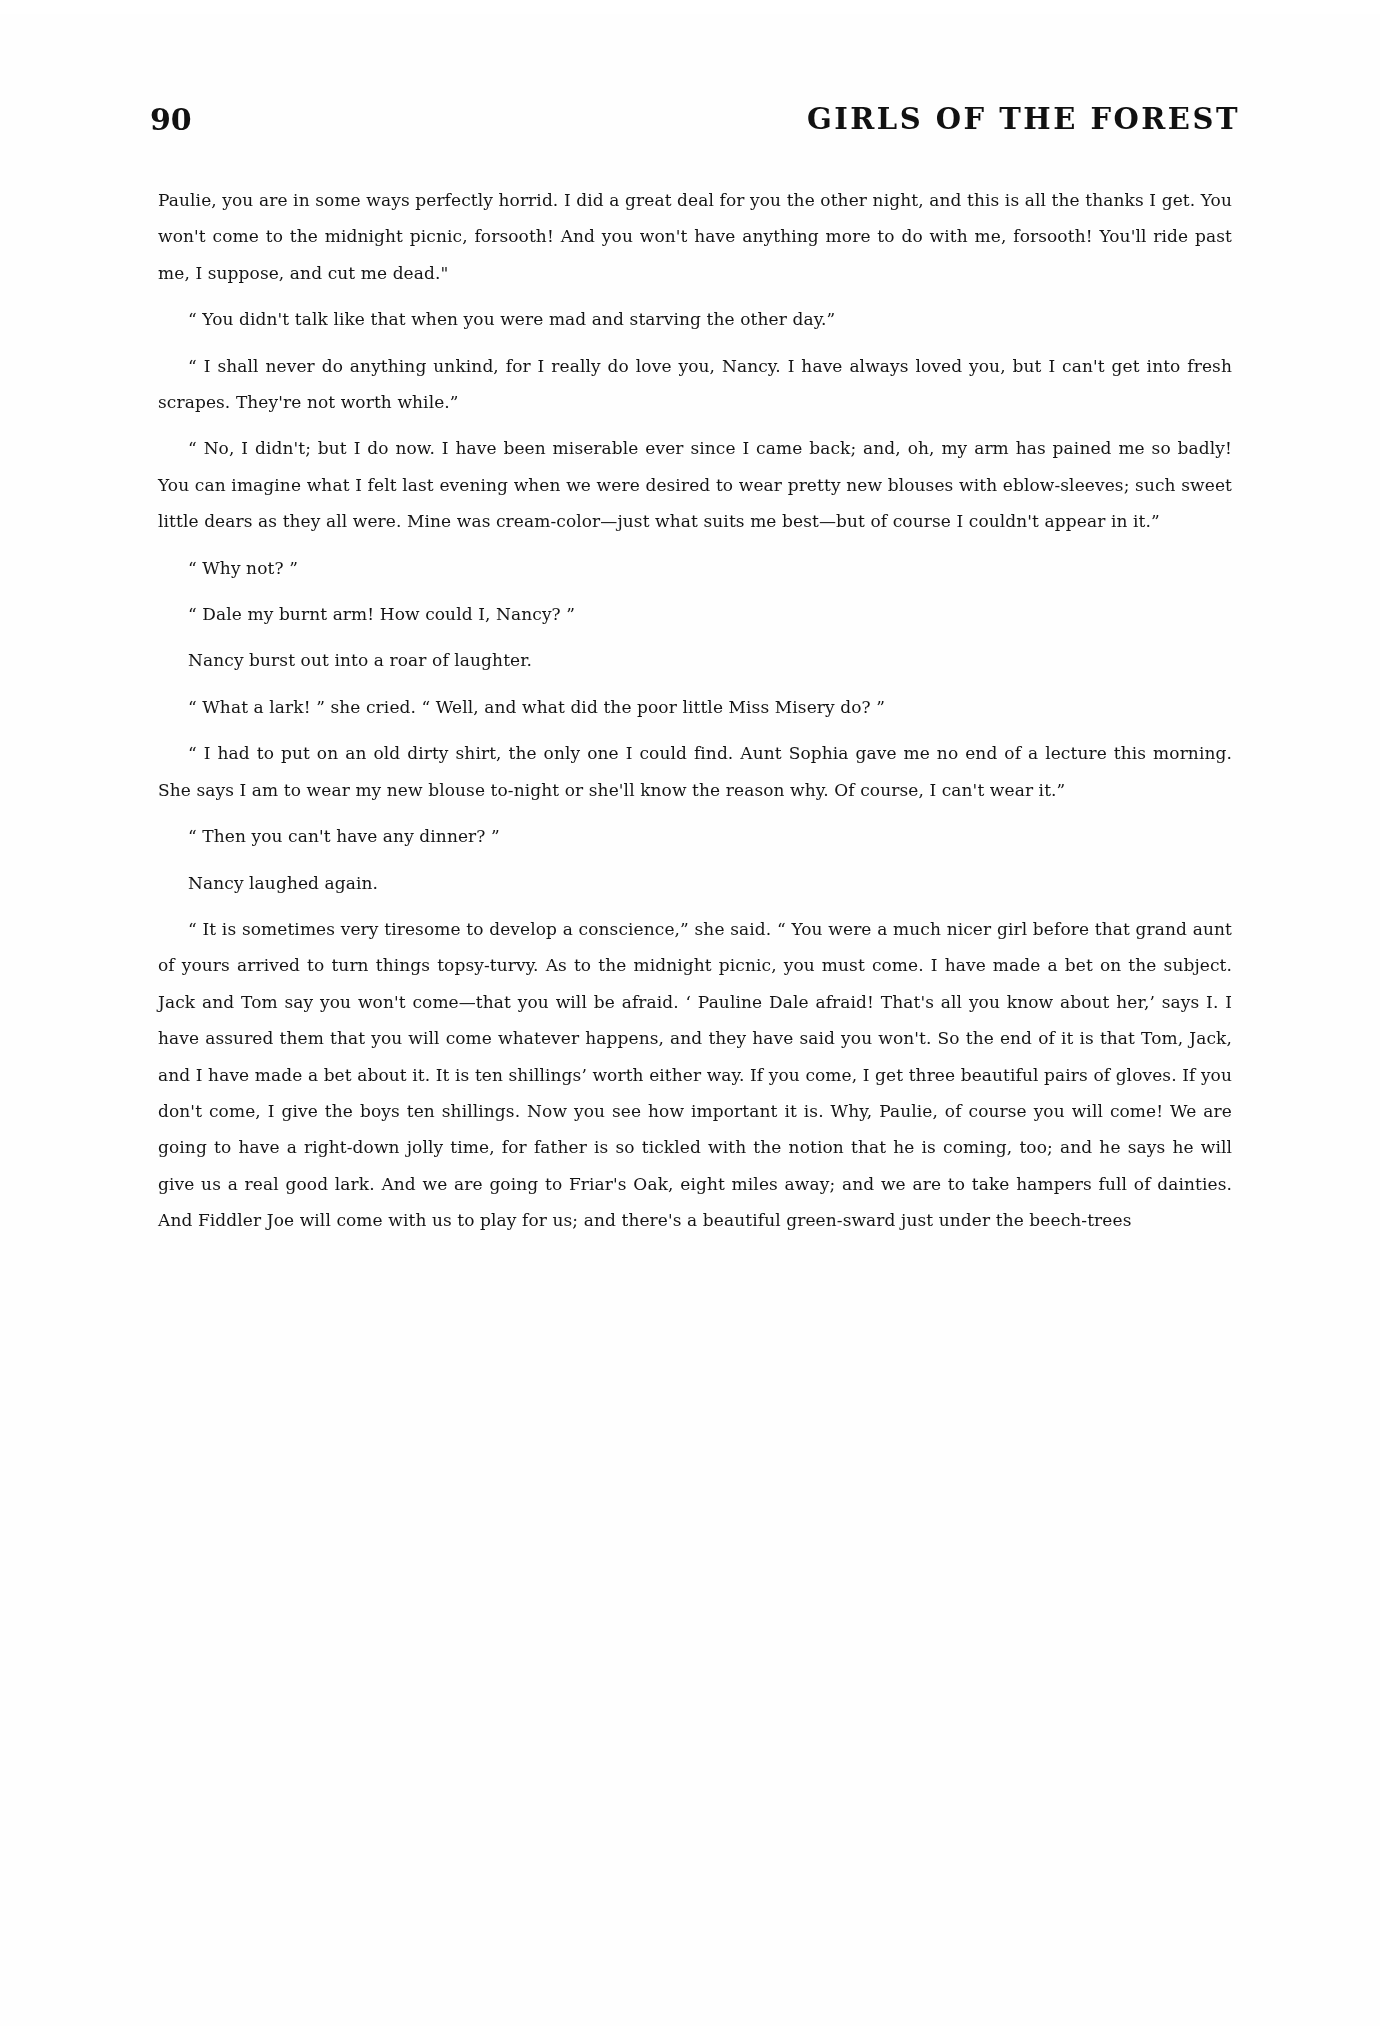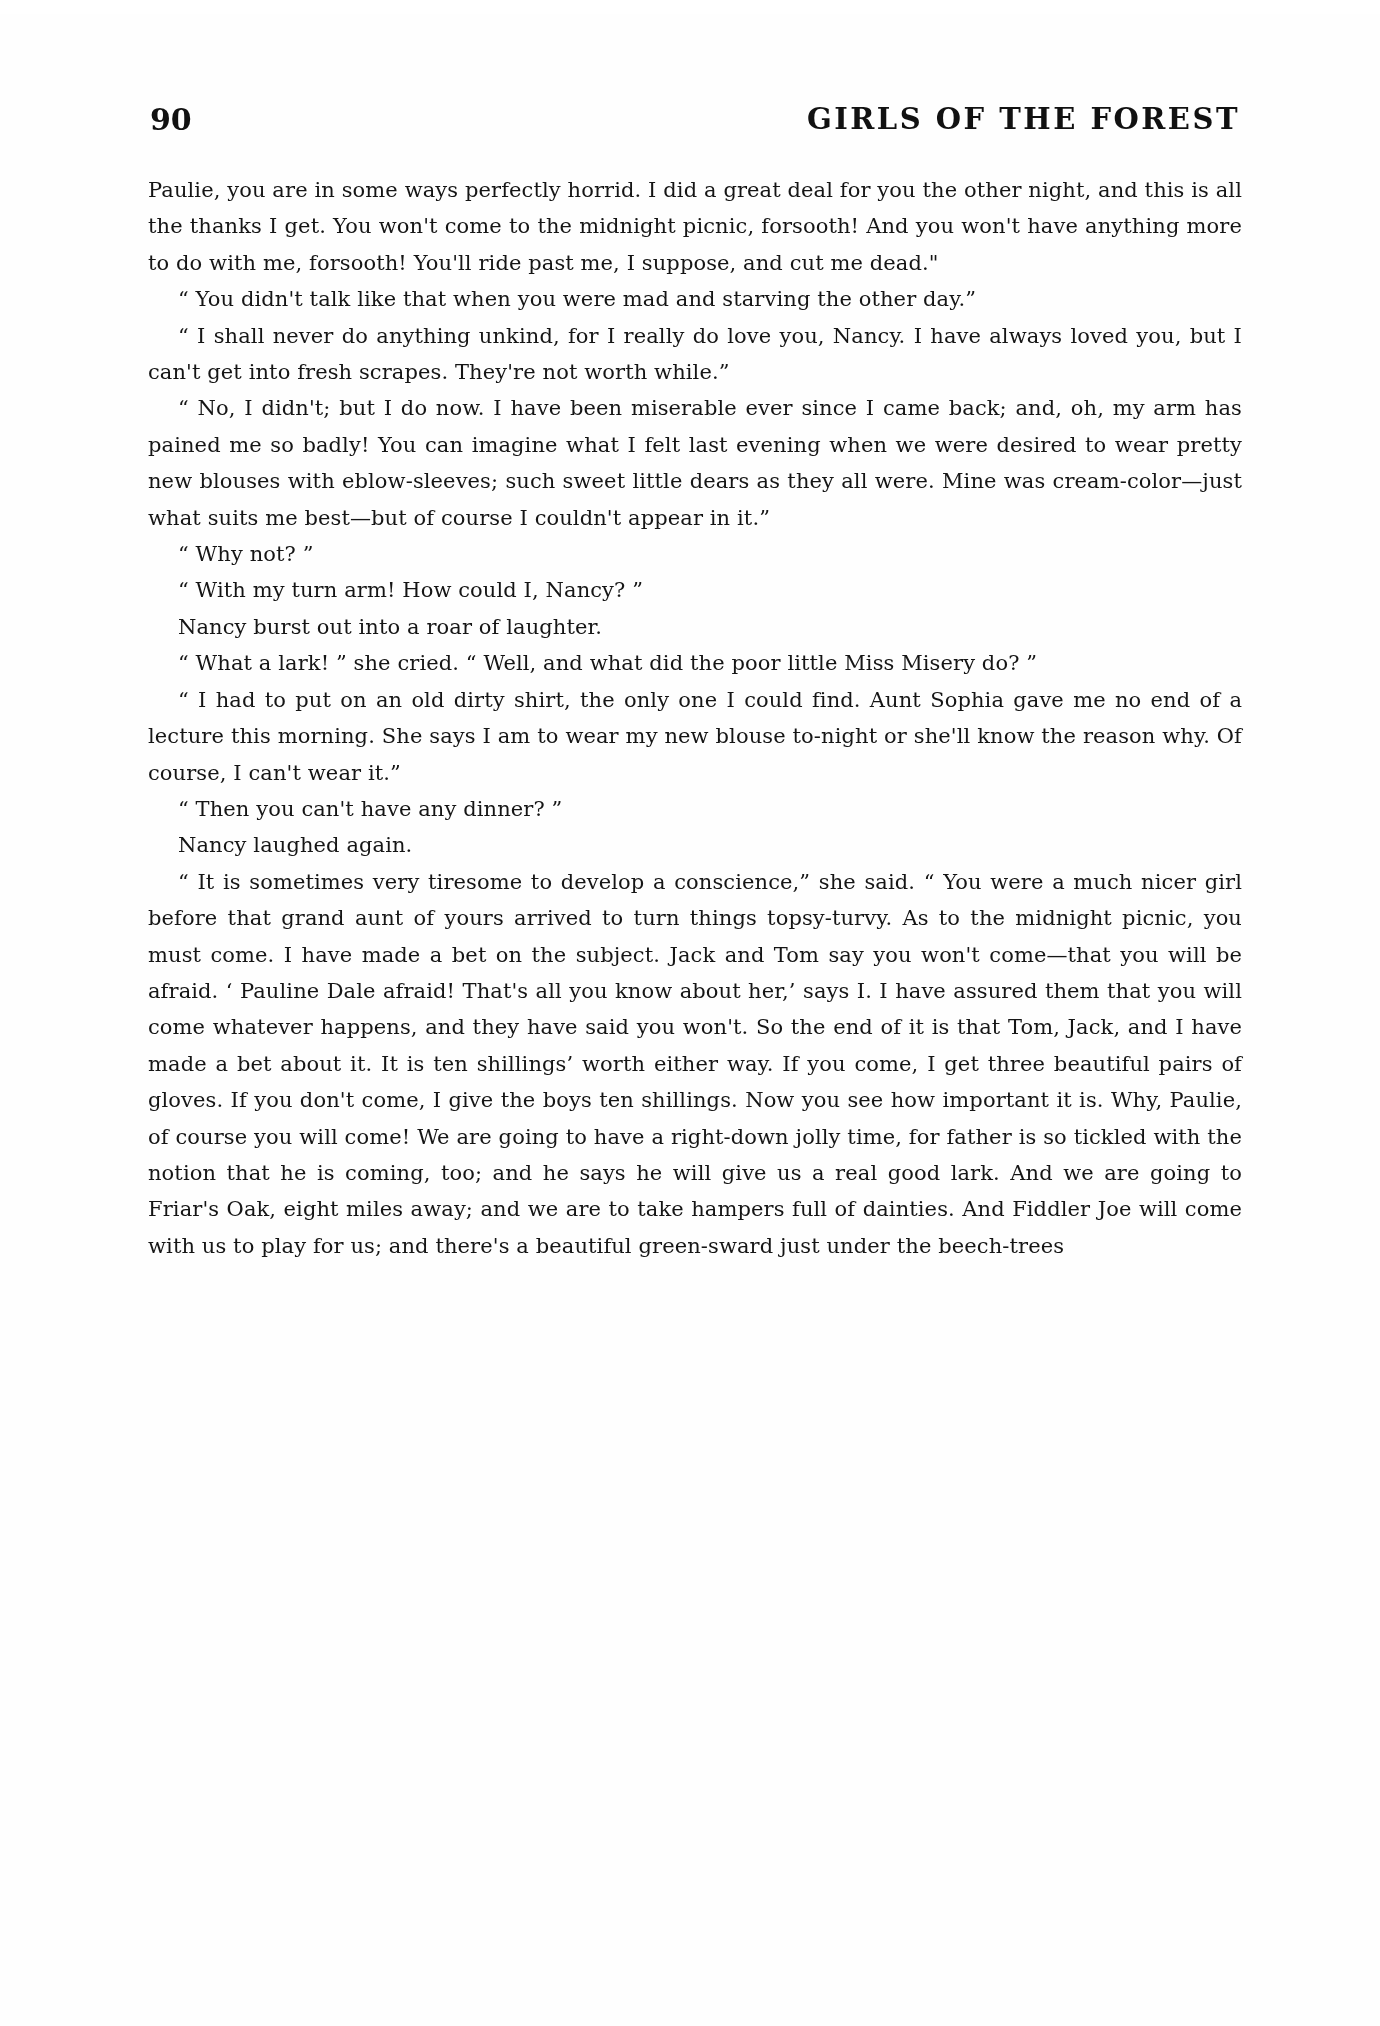--- a/index.html
+++ b/index.html
@@ -51,23 +51,23 @@
     letter-spacing: 2.5px;
     color: #111;
   }
   .body-text {
     position: absolute;
     left: 148px;
     top: 158px;
     width: 1094px;
   }
   .para {
-    margin: 0;
+    margin: 10px;
     font-family: "DejaVu Serif", serif;
-    font-size: 21px;
+    font-size: 17px;
     line-height: 36.4px;
     text-align: justify;
     text-justify: inter-word;
     color: #151515;
     letter-spacing: 0.1px;
   }
   .para.indent {
     text-indent: 30px;
   }
   .para + .para {
@@ -87,21 +87,21 @@
     <span class="folio">90</span>
     <span class="running-title">GIRLS OF THE FOREST</span>
   </div>
 
   <div class="body-text">
     <p class="para">Paulie, you are in some ways perfectly horrid. I did a great deal for you the other night, and this is all the thanks I get. You won't come to the midnight picnic, forsooth! And you won't have anything more to do with me, forsooth! You'll ride past me, I suppose, and cut me dead."</p>
     <p class="para indent">“ You didn't talk like that when you were mad and starving the other day.”</p>
     <p class="para indent">“ I shall never do anything unkind, for I really do love you, Nancy. I have always loved you, but I can't get into fresh scrapes. They're not worth while.”</p>
     <p class="para indent">“ No, I didn't; but I do now. I have been miserable ever since I came back; and, oh, my arm has pained me so badly! You can imagine what I felt last evening when we were desired to wear pretty new blouses with eblow-sleeves; such sweet little dears as they all were. Mine was cream-color—just what suits me best—but of course I couldn't appear in it.”</p>
     <p class="para indent">“ Why not? ”</p>
-    <p class="para indent">“ With my turn arm! How could I, Nancy? ”</p>
+    <p class="para indent">“ Dale my burnt arm! How could I, Nancy? ”</p>
     <p class="para indent">Nancy burst out into a roar of laughter.</p>
     <p class="para indent">“ What a lark! ” she cried. “ Well, and what did the poor little Miss Misery do? ”</p>
     <p class="para indent">“ I had to put on an old dirty shirt, the only one I could find. Aunt Sophia gave me no end of a lecture this morning. She says I am to wear my new blouse to-night or she'll know the reason why. Of course, I can't wear it.”</p>
     <p class="para indent">“ Then you can't have any dinner? ”</p>
     <p class="para indent">Nancy laughed again.</p>
     <p class="para indent">“ It is sometimes very tiresome to develop a conscience,” she said. “ You were a much nicer girl before that grand aunt of yours arrived to turn things topsy-turvy. As to the midnight picnic, you must come. I have made a bet on the subject. Jack and Tom say you won't come—that you will be afraid. ‘ Pauline Dale afraid! That's all you know about her,’ says I. I have assured them that you will come whatever happens, and they have said you won't. So the end of it is that Tom, Jack, and I have made a bet about it. It is ten shillings’ worth either way. If you come, I get three beautiful pairs of gloves. If you don't come, I give the boys ten shillings. Now you see how important it is. Why, Paulie, of course you will come! We are going to have a right-down jolly time, for father is so tickled with the notion that he is coming, too; and he says he will give us a real good lark. And we are going to Friar's Oak, eight miles away; and we are to take hampers full of dainties. And Fiddler Joe will come with us to play for us; and there's a beautiful green-sward just under the beech-trees</p>
   </div>
 
 </div>
 

